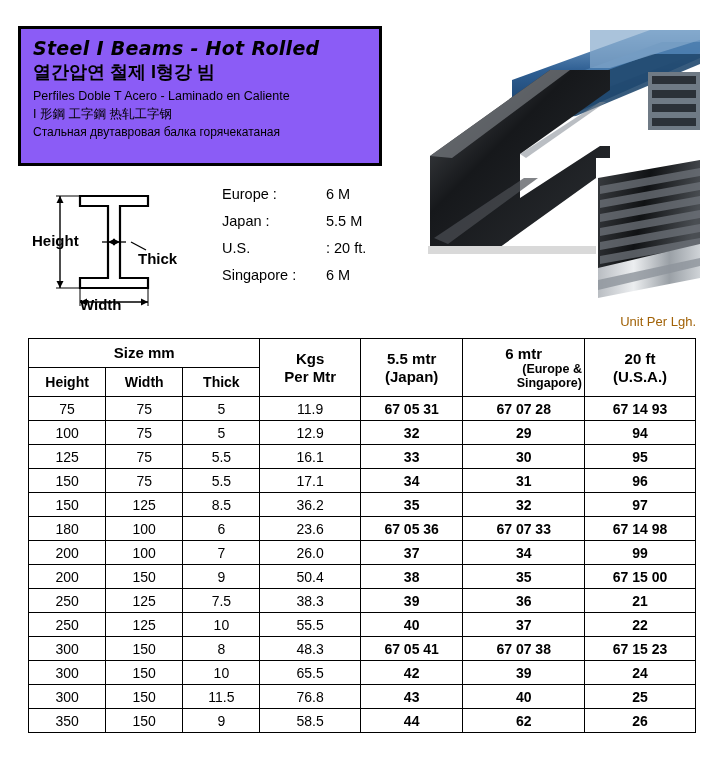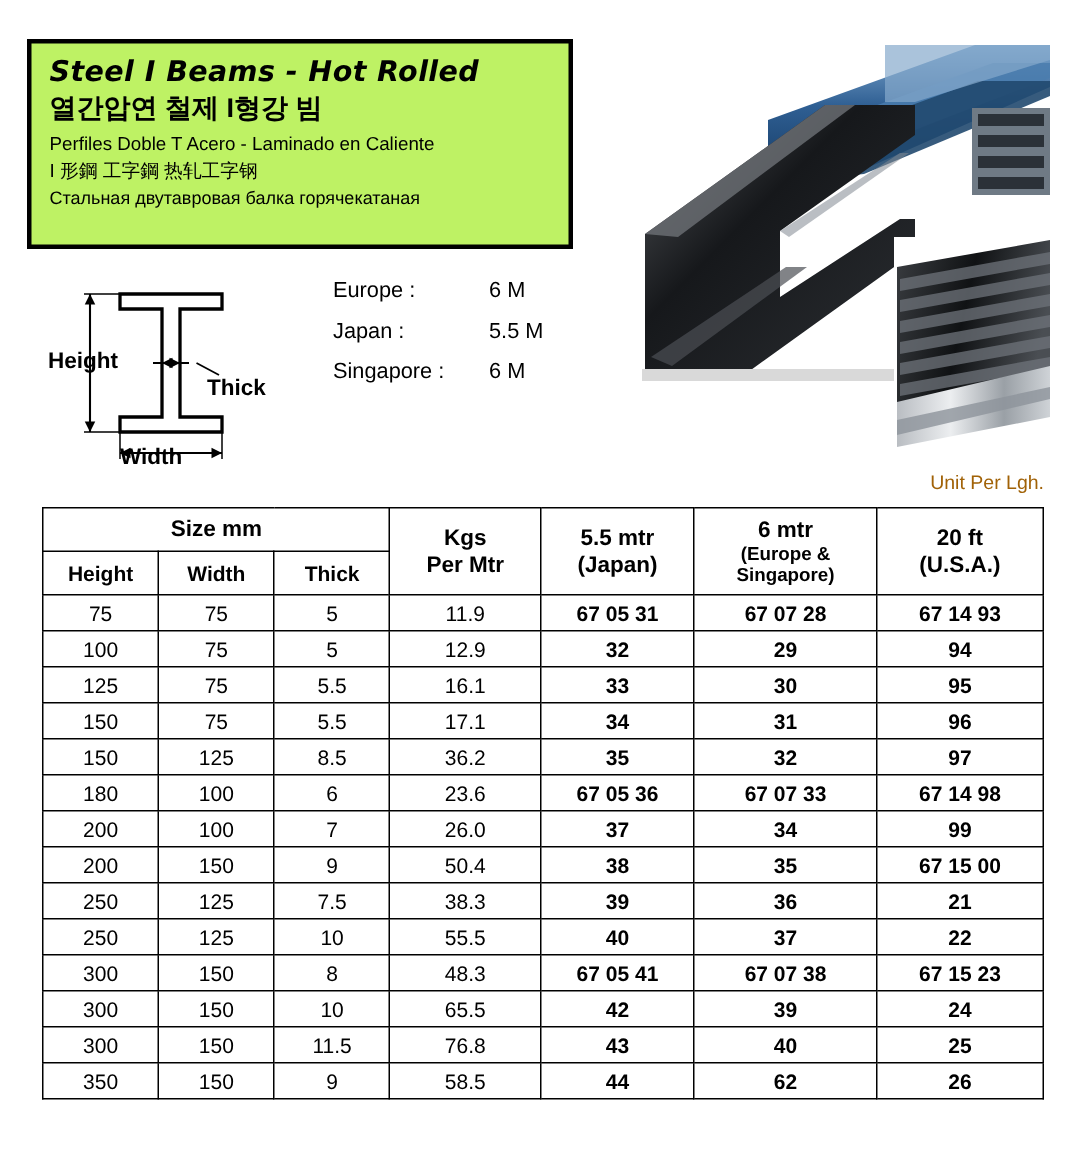--- a/index.html
+++ b/index.html
@@ -17,21 +17,21 @@
   }
 
   
   .title-box {
     position: absolute;
     left: 18px;
     top: 26px;
     width: 364px;
     height: 140px;
     border: 3px solid #000000;
-    background: #bef264;
+    background: #8b5cf6;
     box-sizing: border-box;
     padding: 6px 10px 4px 12px;
   }
   .title-en {
     font-family: "DejaVu Sans", sans-serif;
     font-style: italic;
     font-weight: bold;
     font-size: 19px;
     letter-spacing: 0.3px;
     color: #000;
@@ -125,21 +125,21 @@
     text-align: center;
     padding: 1px 2px;
   }
   table.beams thead th {
     font-weight: bold;
     line-height: 1.15;
   }
   .hdr-size   { height: 26px; font-size: 15px; }
   .hdr-sub    { height: 26px; font-size: 14px; }
   .hdr-tall   { font-size: 15px; margin-top: 15px; }
-  .hdr-small  { font-size: 12.5px; font-weight: bold; }
+  .hdr-small  { font-size: 12.5px; font-weight: bold; text-align: right; }
 
   td.dim { width: 68px; height: 21px; }
   td.kgs { width: 90px; }
   td.code { width: 92px; font-weight: bold; text-align: right; padding-right: 12px; }
   td.code-j { width: 92px; }
   td.code-e { width: 110px; }
   td.code-u { width: 100px; }
 
   .grp-top td { border-top: 2px solid #000; }
 </style>
@@ -182,20 +182,24 @@
 </div>
 
 <div class="lengths">
   <div class="row">
     <span class="k">Europe :</span>
     <span class="v">6 M</span>
   </div>
   <div class="row">
     <span class="k">Japan   :</span>
     <span class="v">5.5 M</span>
+  </div>
+  <div class="row">
+    <span class="k">U.S.</span>
+    <span class="v">: 20 ft.</span>
   </div>
   <div class="row">
     <span class="k">Singapore :</span>
     <span class="v">6 M</span>
   </div>
 </div>
 
 <div class="photos">
   <svg width="300" height="275" viewBox="0 0 300 275">
     <defs>

